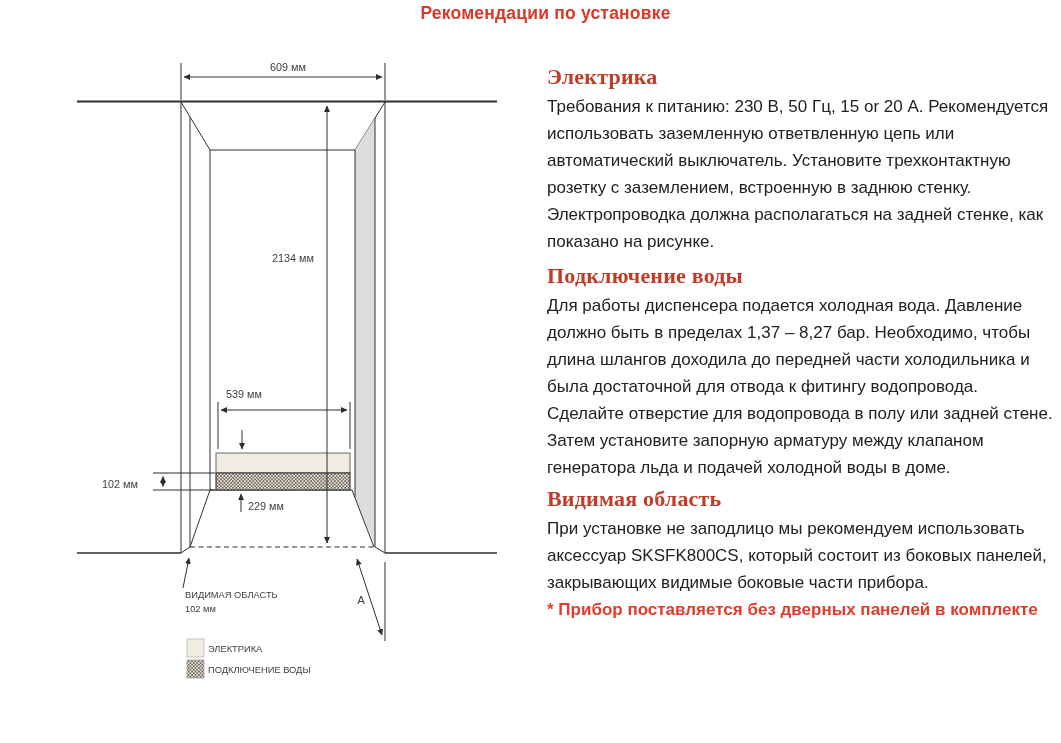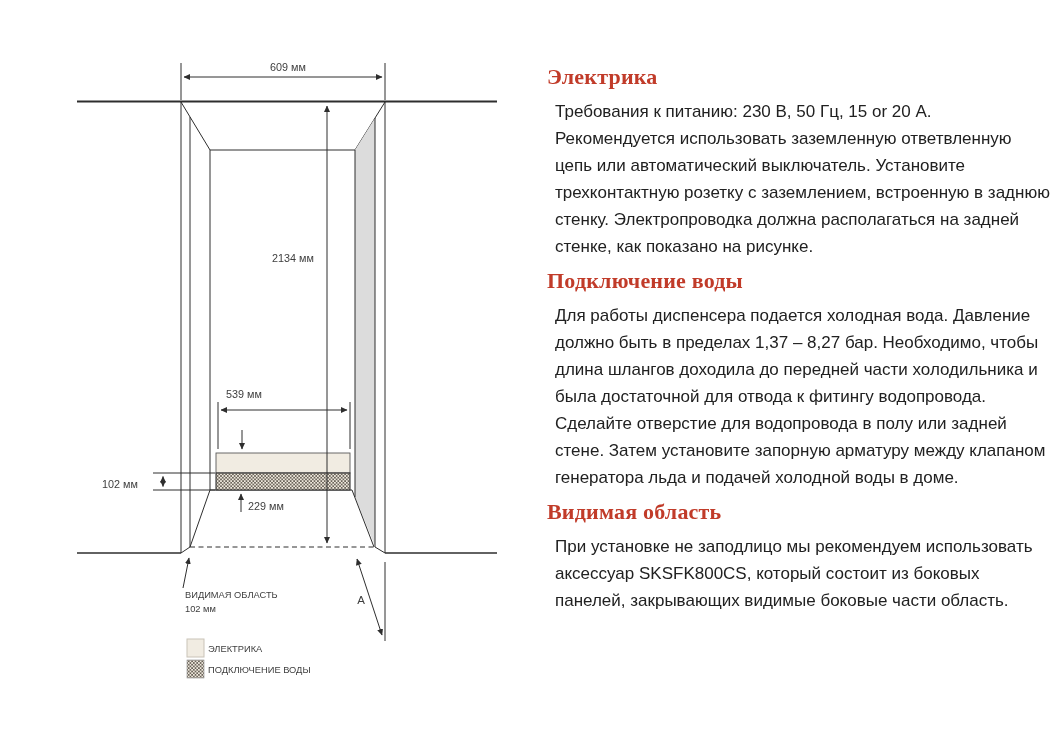--- a/index.html
+++ b/index.html
@@ -6,38 +6,39 @@
   body{width:1061px;height:743px;font-family:"Liberation Sans",sans-serif;}
   .page{position:relative;width:1061px;height:743px;overflow:hidden;background:#fff;}
   .page-title{position:absolute;top:3px;left:30px;width:1031px;margin:0;text-align:center;
     font-size:17.5px;font-weight:bold;color:#d8392a;letter-spacing:.2px;}
   .diagram-svg{position:absolute;left:0;top:0;}
   .col{position:absolute;left:547px;top:64px;width:511px;color:#212121;}
   .col h2{font-family:"Liberation Serif",serif;font-weight:700;color:#c13b29;
     font-size:22px;line-height:26px;margin:0 0 3px 0;letter-spacing:.2px;}
   .col h2.h2-water{margin-top:8px;}
   .col h2.h2-visible{margin-top:5px;}
-  .col p{font-size:17px;line-height:27px;margin:8px;}
+  .col p{font-size:17px;line-height:27px;margin:0;}
   .p-electrics{margin-bottom:8px;}
   .p-water{margin-bottom:5px;}
   .p-visible{margin-bottom:18px;}
   .p-accessory{margin-bottom:14px;}
   .footnote{font-size:17px;line-height:27px;font-weight:bold;color:#e23b2b;}
   svg text{font-family:"Liberation Sans",sans-serif;fill:#3e3e3e;}
   svg .dim{font-size:10.8px;}
   svg .small{font-size:9.3px;}
   svg .ln{stroke:#2e2e2e;stroke-width:1;fill:none;}
   svg .thick{stroke-width:2.2;}
   svg .floor{stroke-width:1.4;}
 </style>
 </head>
 <body>
 
 <div class="page">
 
+  <h1 class="page-title">Рекомендации по установке</h1>
 
   <svg class="diagram-svg" width="545" height="743" viewBox="0 0 545 743">
     <defs>
       <marker id="ae" orient="auto" markerWidth="9" markerHeight="8" refX="6" refY="3">
         <path d="M0,0 L6.5,3 L0,6 z" fill="#2e2e2e"></path>
       </marker>
       <marker id="as" orient="auto" markerWidth="9" markerHeight="8" refX="0.5" refY="3">
         <path d="M6.5,0 L0,3 L6.5,6 z" fill="#2e2e2e"></path>
       </marker>
       <pattern id="hatch" width="3.4" height="3.4" patternUnits="userSpaceOnUse">
@@ -129,17 +130,18 @@
   </svg>
 
   <div class="col">
     <h2>Электрика</h2>
     <p class="p-electrics">Требования к питанию: 230 В, 50 Гц, 15 or 20 А. Рекомендуется использовать заземленную ответвленную цепь или автоматический выключатель. Установите трехконтактную розетку с заземлением, встроенную в заднюю стенку. Электропроводка должна располагаться на задней стенке, как показано на рисунке.</p>
 
     <h2 class="h2-water">Подключение воды</h2>
     <p class="p-water">Для работы диспенсера подается холодная вода. Давление должно быть в пределах 1,37 – 8,27 бар. Необходимо, чтобы длина шлангов доходила до передней части холодильника и была достаточной для отвода к фитингу водопровода. Сделайте отверстие для водопровода в полу или задней стене. Затем установите запорную арматуру между клапаном генератора льда и подачей холодной воды в доме.</p>
 
     <h2 class="h2-visible">Видимая область</h2>
-    <p class="p-accessory">При установке не заподлицо мы рекомендуем использовать аксессуар SKSFK800CS, который состоит из боковых панелей, закрывающих видимые боковые части область.</p>
+    <p class="p-accessory">При установке не заподлицо мы рекомендуем использовать аксессуар SKSFK800CS, который состоит из боковых панелей, закрывающих видимые боковые части прибора.</p>
 
+    <p class="footnote">* Прибор поставляется без дверных панелей в комплекте</p>
   </div>
 
 </div>
 
 </body></html>

